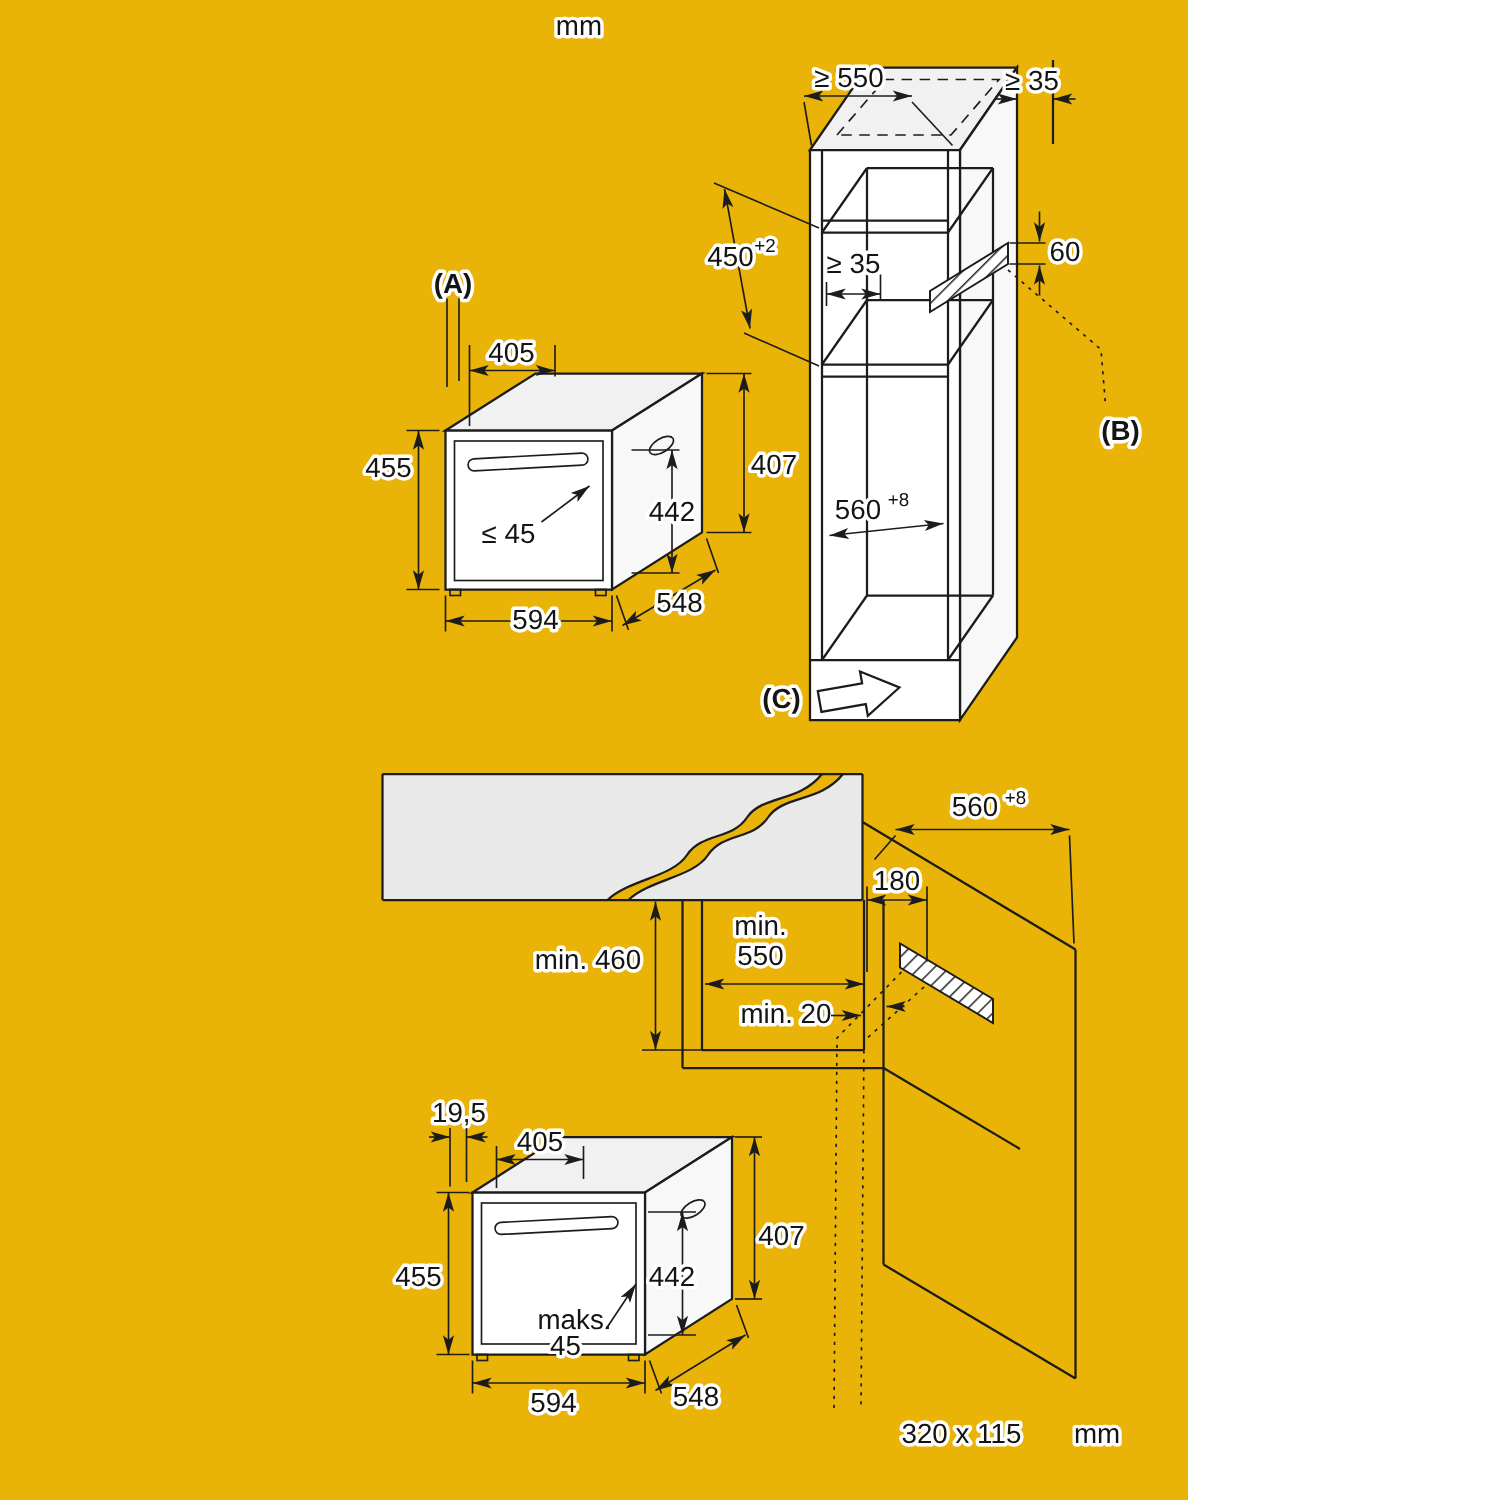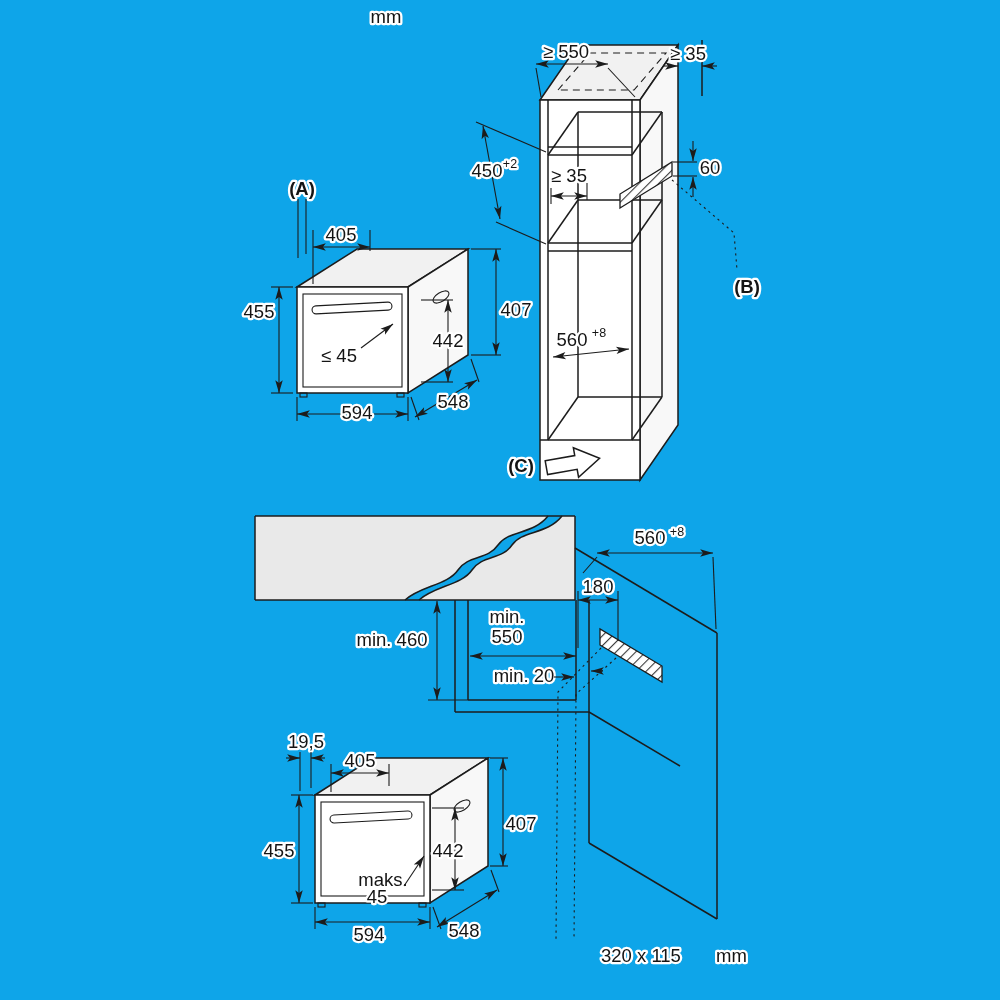--- a/index.html
+++ b/index.html
@@ -1,16 +1,16 @@
 <!DOCTYPE html>
 <html><head>
 <meta charset="utf-8">
 <style>
   html,body{margin:0;padding:0;background:#ffffff}
-  .stage{width:1000px;height:1000px;position:relative;background:#0ea5e9}
+  .stage{width:792px;height:1000px;position:relative;background:#eab308}
   svg{display:block}
   text{font-family:"Liberation Sans",sans-serif;font-size:18.5px;fill:#141414;
        text-anchor:middle;paint-order:stroke;stroke:#ffffff;stroke-width:4.5px;stroke-linejoin:round}
   text.sup{font-size:12.5px}
   text.lbl{font-weight:bold}
   text.start{text-anchor:start}
   .ln{stroke:#1c1c1c;stroke-width:1.5;fill:none;stroke-linecap:butt}
   .thin{stroke:#1c1c1c;stroke-width:1.1;fill:none}
   .dash{stroke-dasharray:7 5}
   .dot{stroke-dasharray:2.2 3.8}

